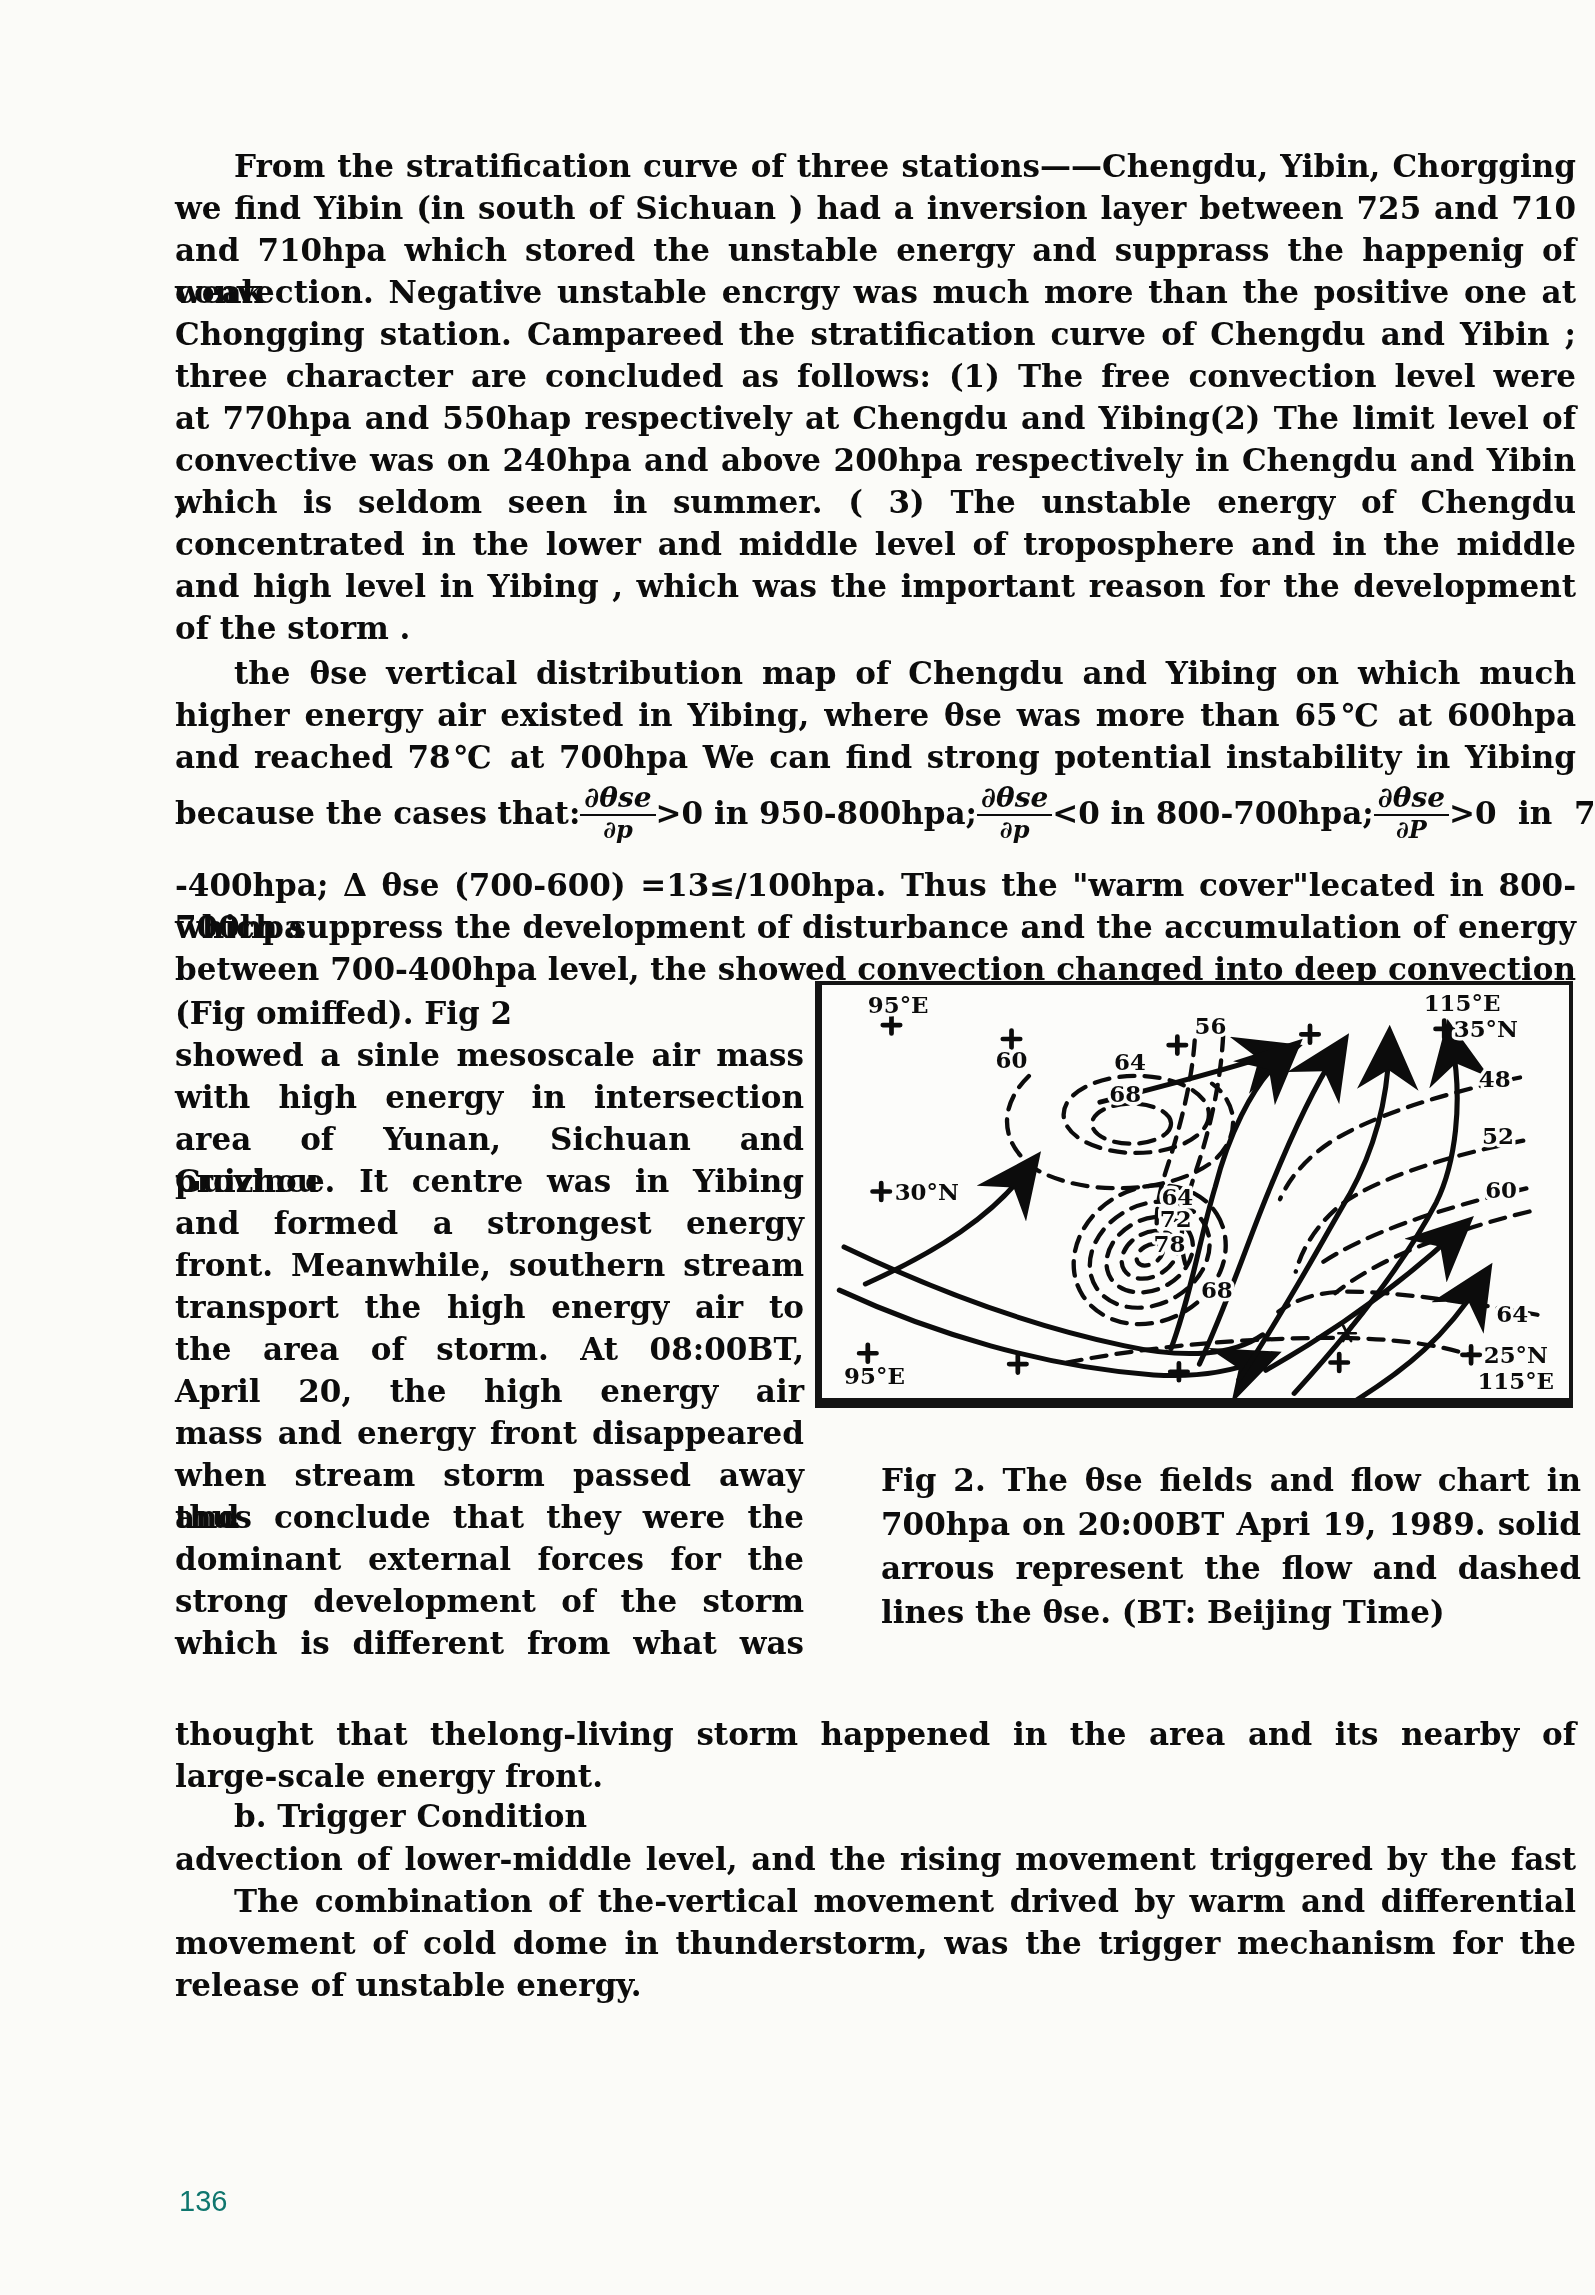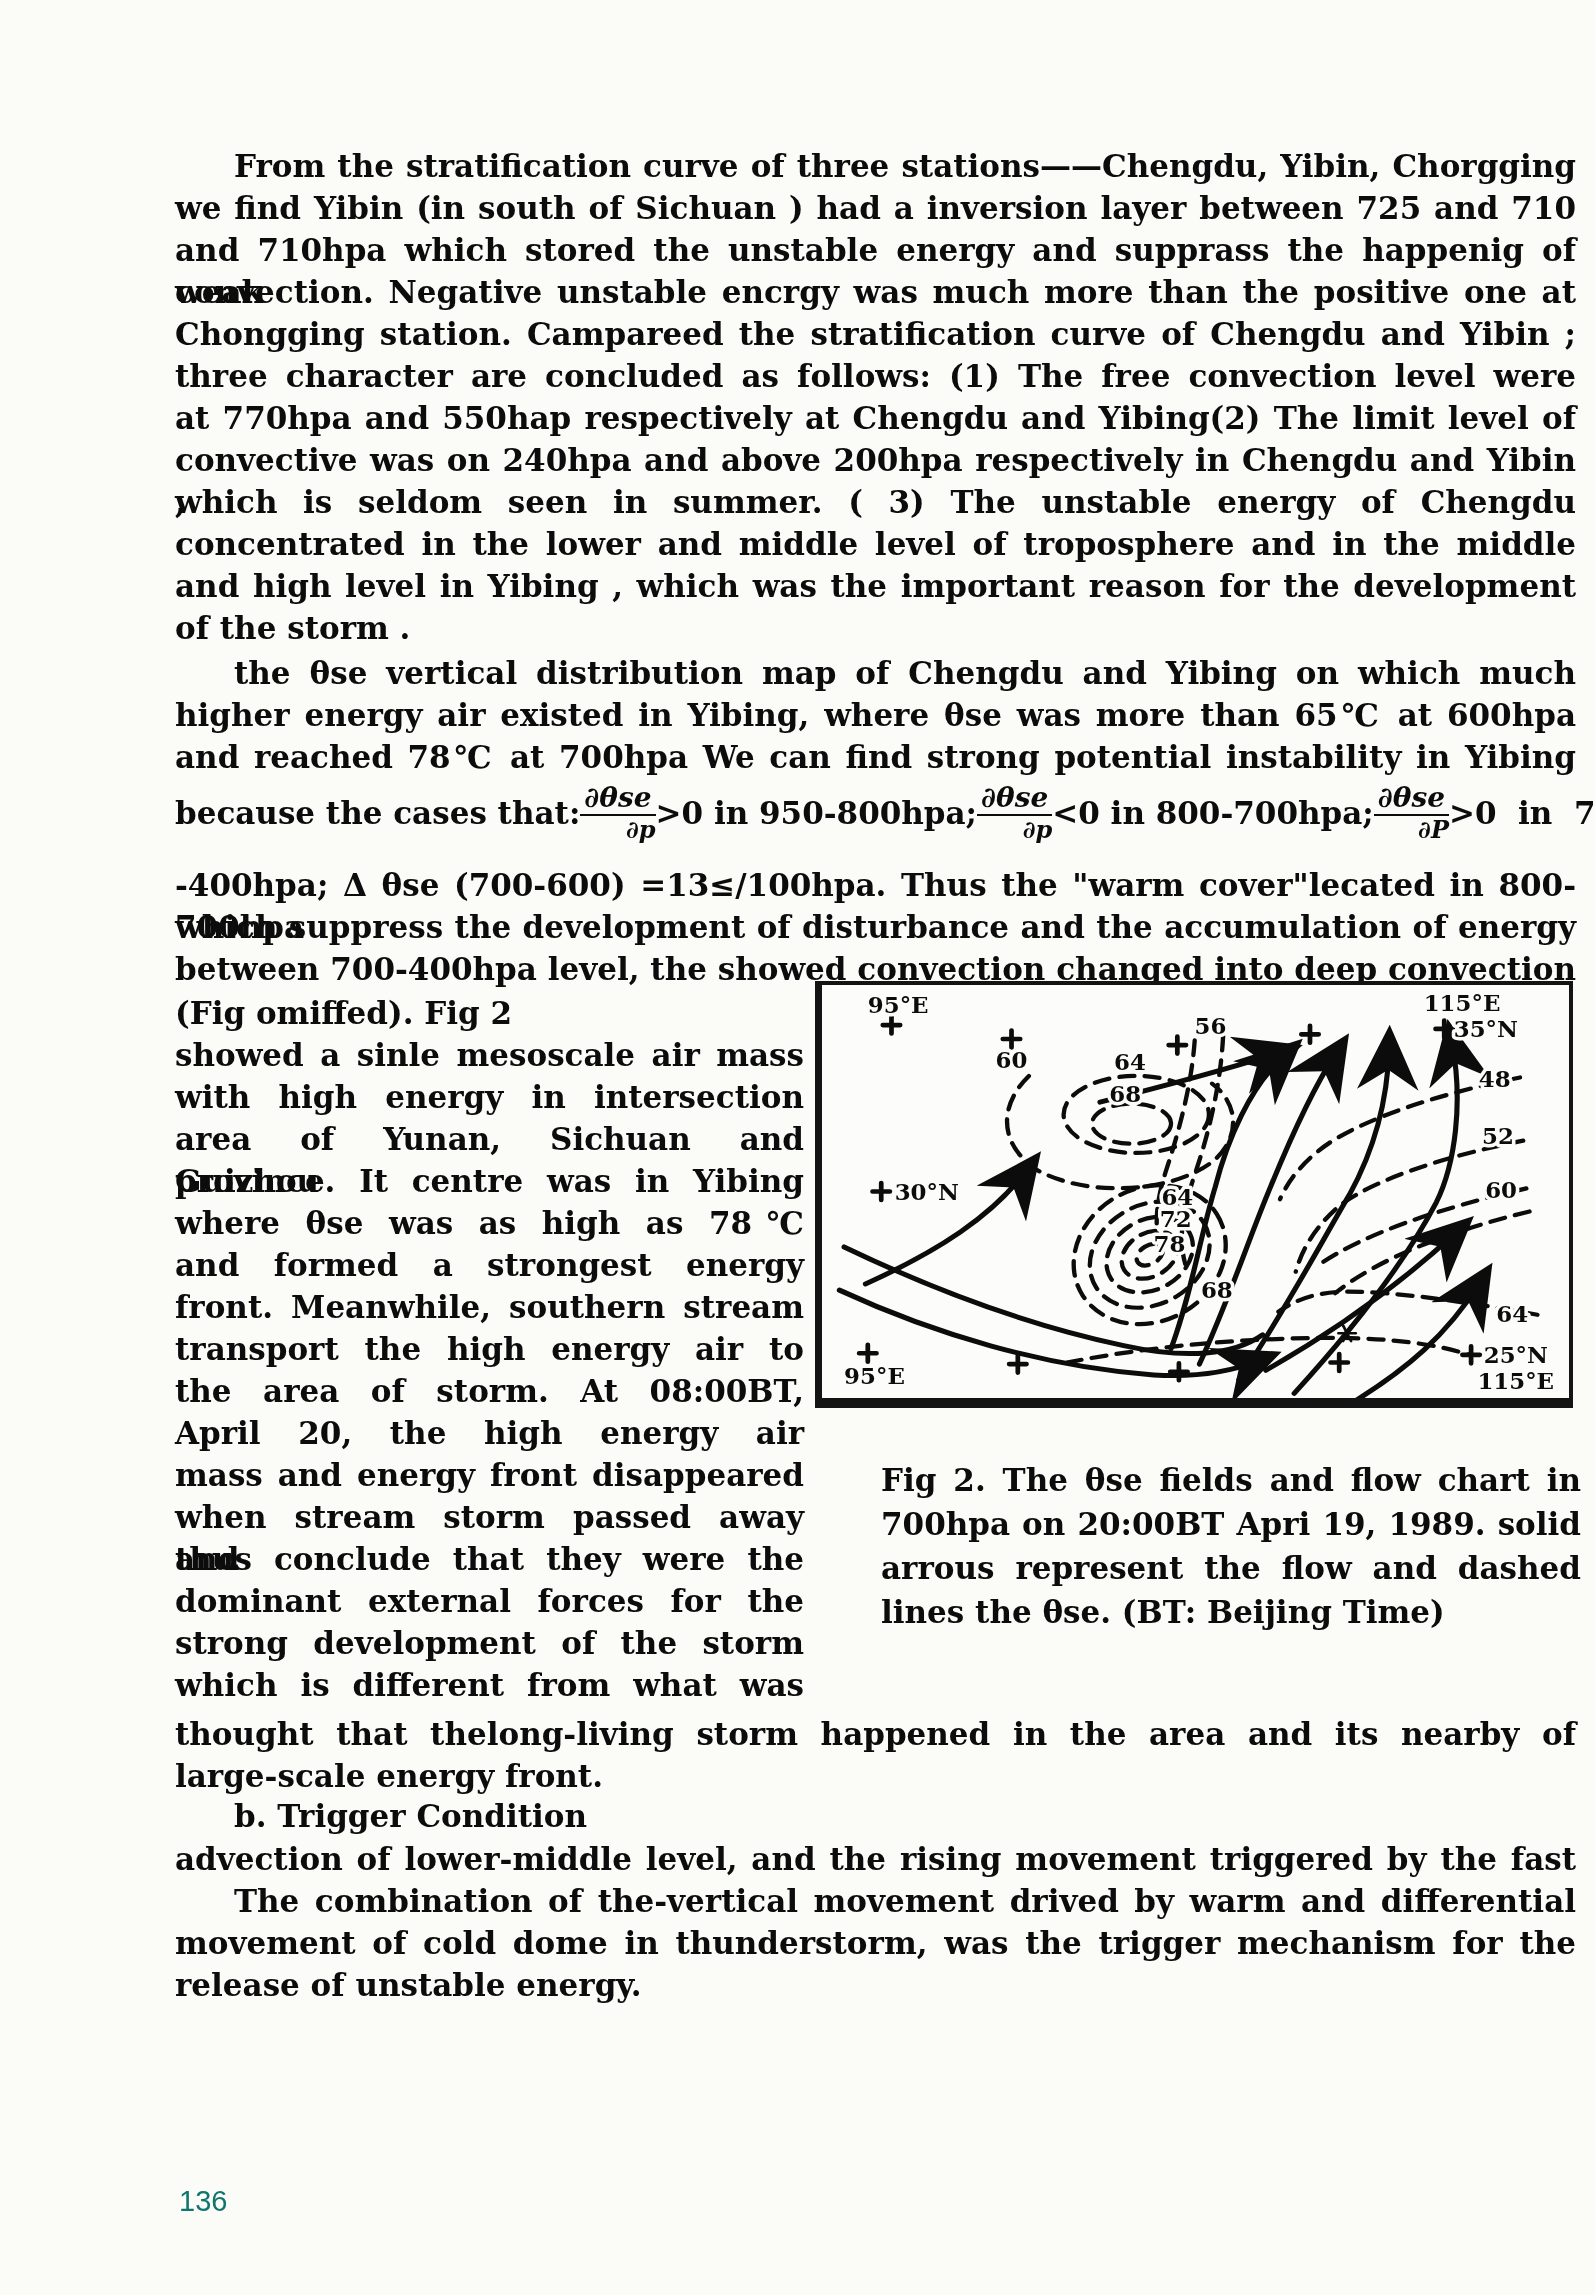--- a/index.html
+++ b/index.html
@@ -12,21 +12,21 @@
   .tb { position:absolute; font-size:31px; }
   .ln { height:42px; line-height:42px; white-space:pre; }
   .ln.fill { text-align:justify; text-align-last:justify; text-justify:inter-word; white-space:normal; }
   .ln.ind { text-indent:59px; }
 
   .formula {
     position:absolute; left:175px; top:766px; width:1401px; height:94px;
     display:flex; align-items:center; justify-content:space-between;
     font-size:31px;
   }
-  .formula span { white-space:pre;text-align:right; }
+  .formula span { white-space:pre; }
   .frac { display:inline-block; text-align:center; line-height:1; vertical-align:middle; }
   .frac .num { display:block; font-size:28px; border-bottom:2.4px solid #0c0c0c; padding:0 4px 2.4px; font-style:italic; }
   .frac .den { display:block; font-size:24px; padding-top:2.4px; font-style:italic; }
 
   .figure {
     position:absolute; left:815px; top:981px; width:747px; height:413px;
     background:#fcfcfa;
     border:4.8px solid #141414; border-left-width:7.2px; border-bottom-width:10.4px;text-align:right;
   }
   .figure svg { display:block; width:100%; height:100%; }
@@ -93,21 +93,20 @@
 
   <div class="tb" style="left:175px; top:992px; width:1401px;">
       <div class="ln">(Fig omiffed). Fig 2</div>
     </div>
 
   <div class="tb" style="left:175px; top:1034px; width:629px;">
       <div class="ln fill">showed a sinle mesoscale air mass</div>
       <div class="ln fill">with high energy in intersection</div>
       <div class="ln fill">area of Yunan, Sichuan and Guizhou</div>
       <div class="ln fill">province. It centre was in Yibing</div>
-      <div class="ln fill">where θse was as high as 78℃</div>
       <div class="ln fill">and formed a strongest energy</div>
       <div class="ln fill">front. Meanwhile, southern stream</div>
       <div class="ln fill">transport the high energy air to</div>
       <div class="ln fill">the area of storm. At 08:00BT,</div>
       <div class="ln fill">April 20, the high energy air</div>
       <div class="ln fill">mass and energy front disappeared</div>
       <div class="ln fill">when stream storm passed away and</div>
       <div class="ln fill">thus conclude that they were the</div>
       <div class="ln fill">dominant external forces for the</div>
       <div class="ln fill">strong development of the storm</div>

